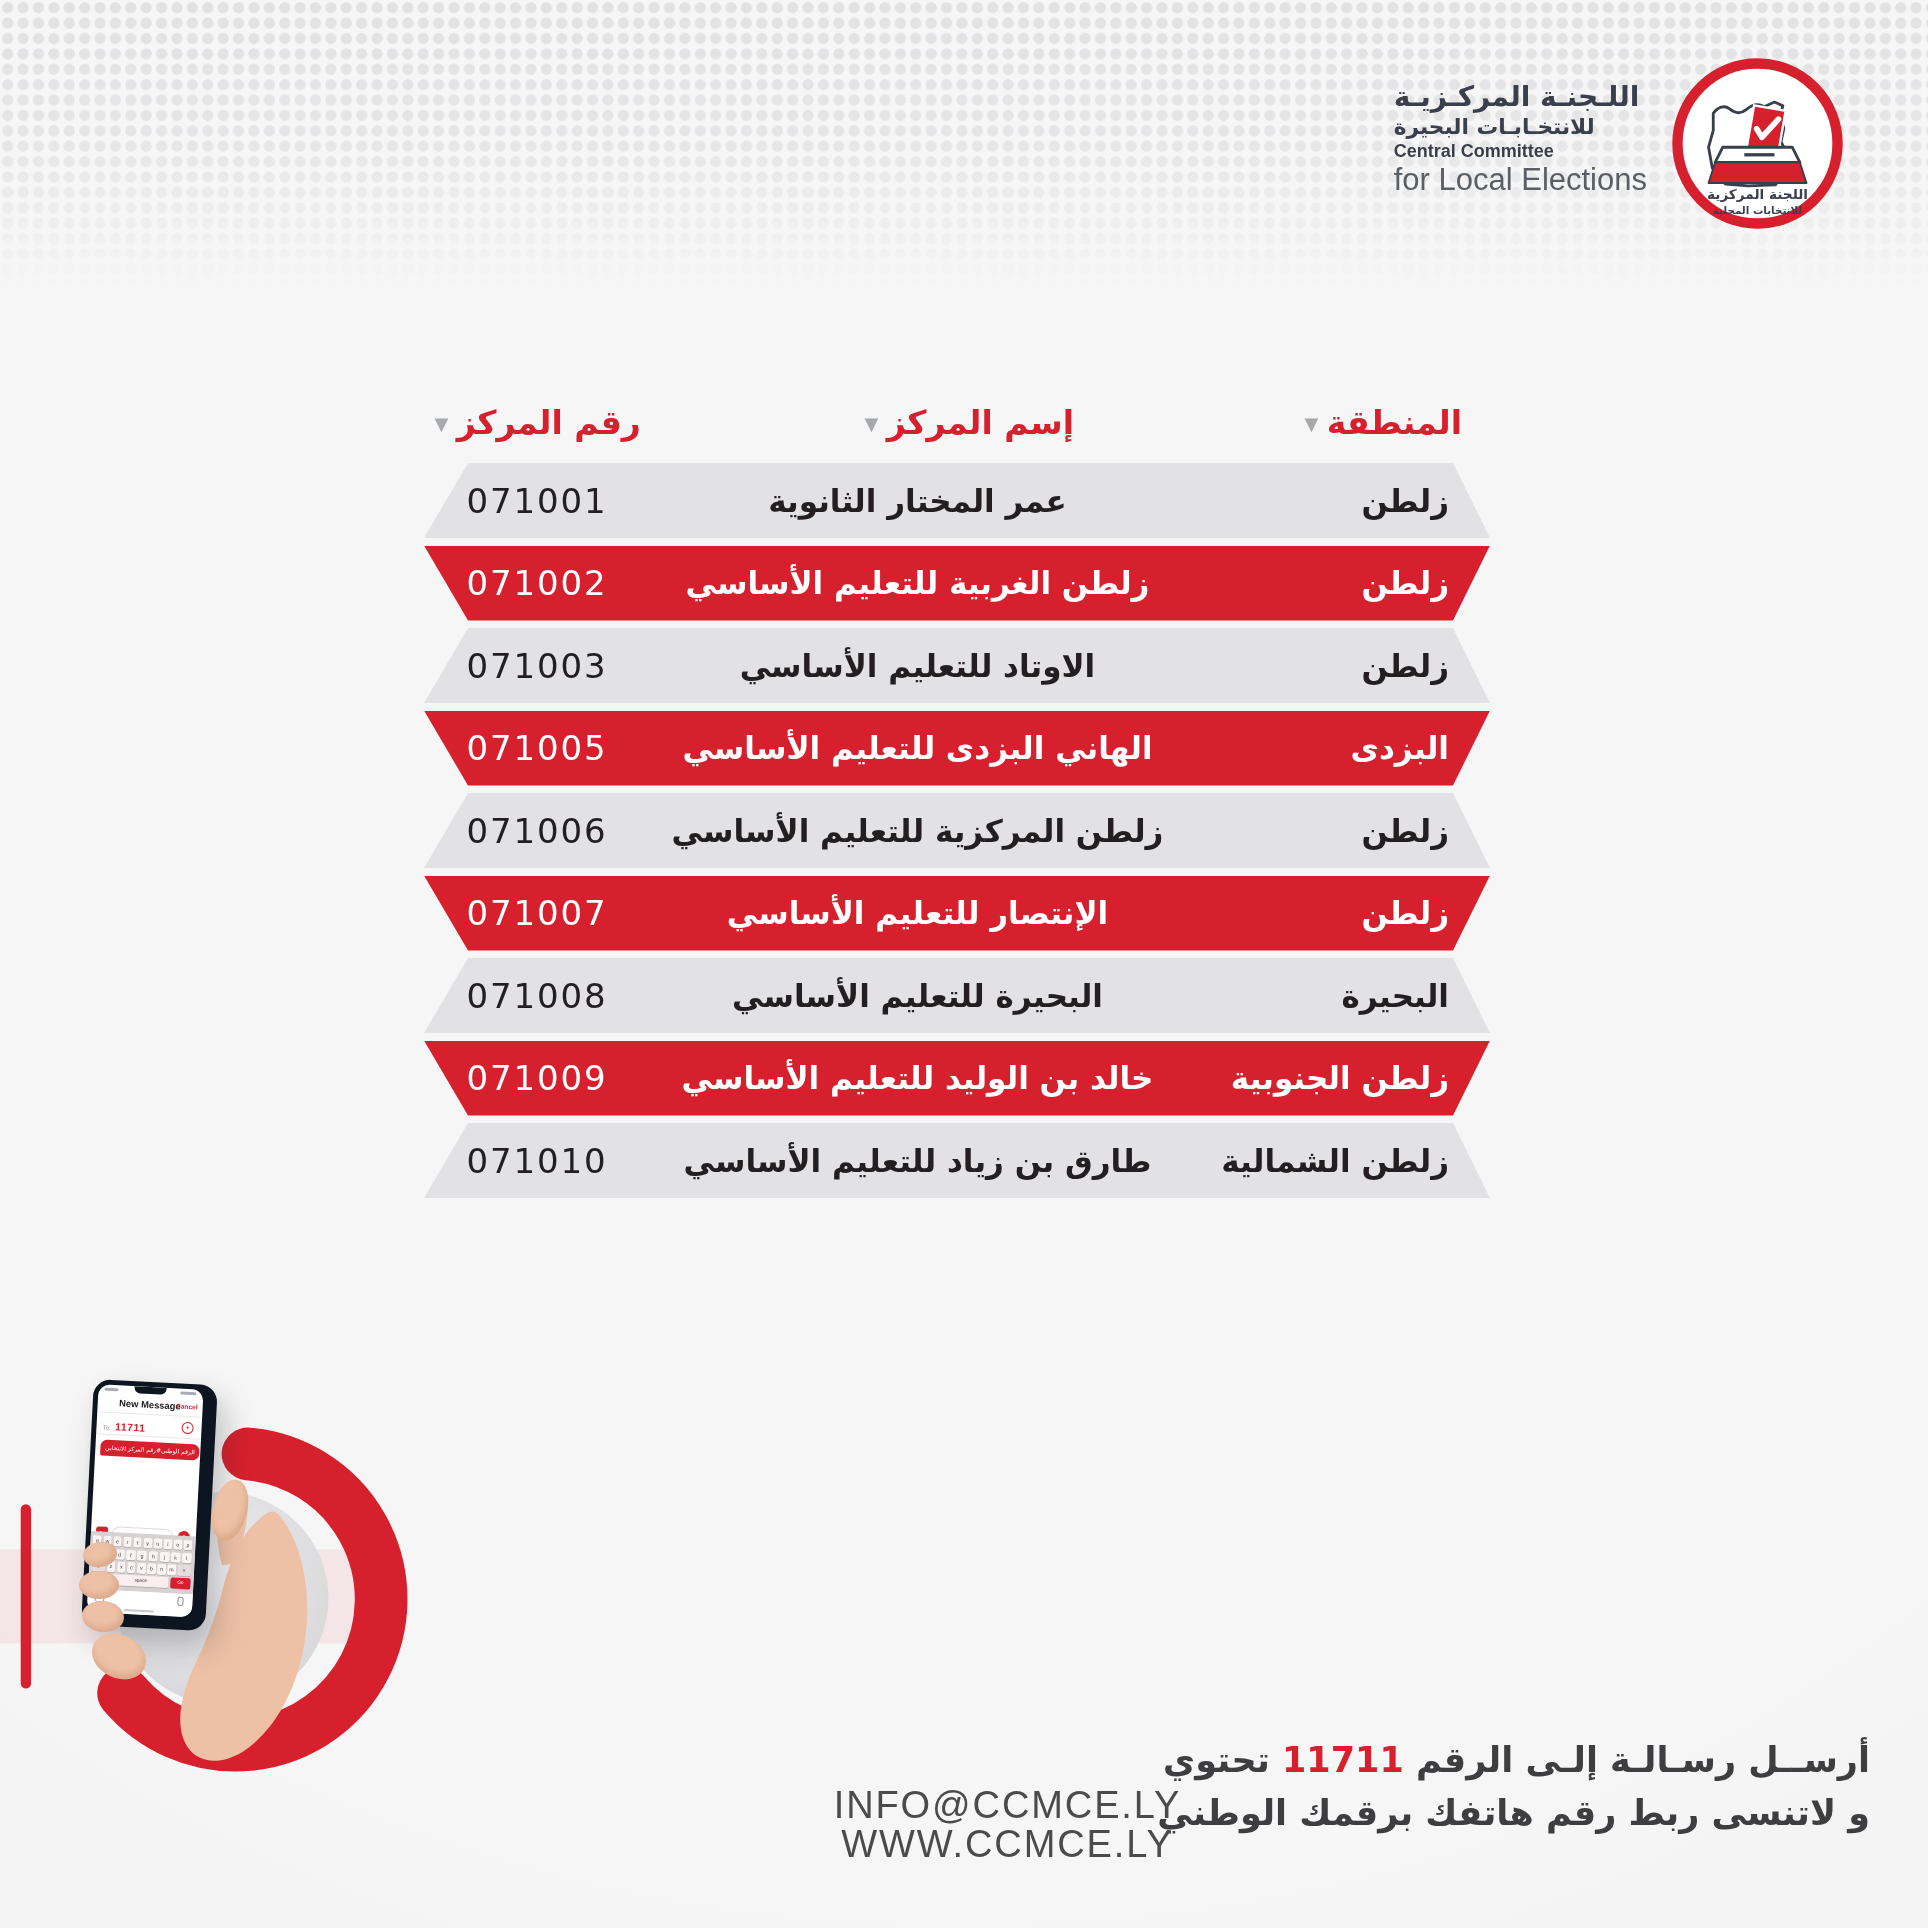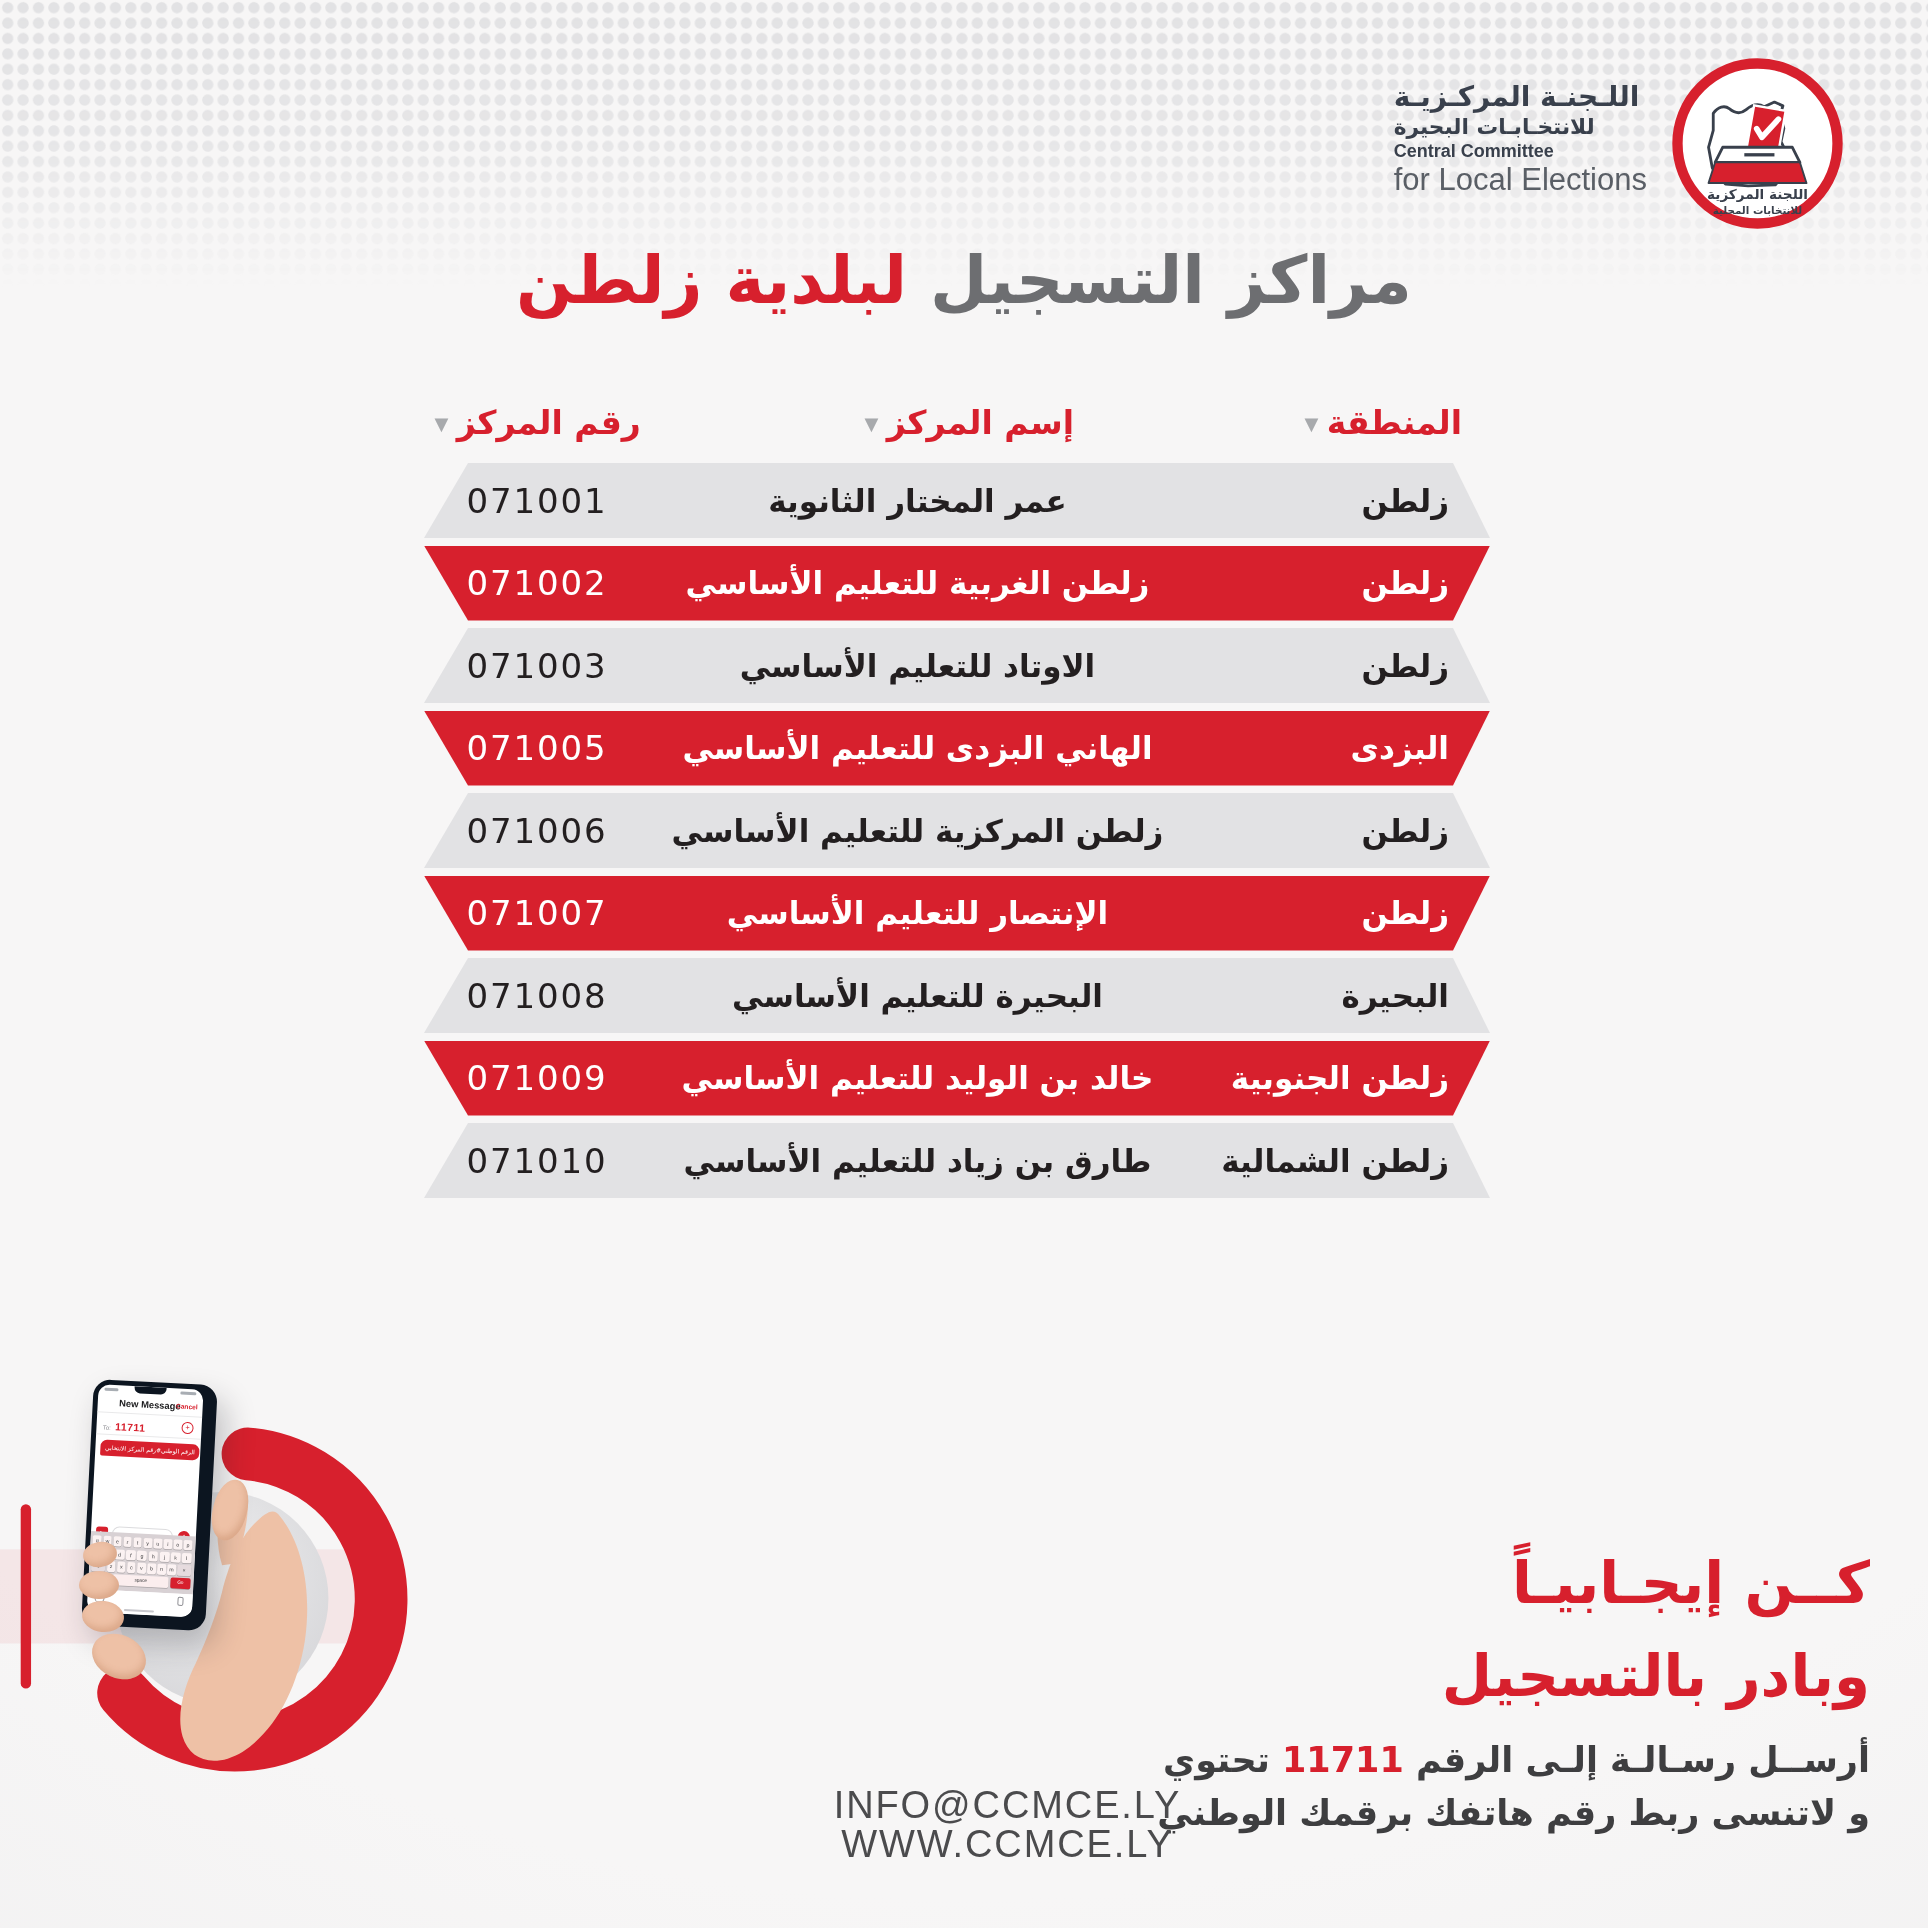--- a/index.html
+++ b/index.html
@@ -116,25 +116,20 @@
         <polyline points="93,80 100,88 114,66" fill="none" stroke="#ffffff" stroke-width="6" stroke-linecap="round" stroke-linejoin="round"></polyline>
       </g>
       <polygon points="57,98 131,98 139,114 49,114" fill="#ffffff" stroke="#39404c" stroke-width="3" stroke-linejoin="round"></polygon>
       <line x1="80" y1="106" x2="112" y2="106" stroke="#39404c" stroke-width="3.5"></line>
       <polygon points="49,114 139,114 146,136 42,136" fill="#d7202d" stroke="#39404c" stroke-width="2" stroke-linejoin="round"></polygon>
       <text x="94" y="153" text-anchor="middle" font-size="14.5" font-weight="bold" fill="#39404c" font-family="DejaVu Sans, sans-serif">اللجنة المركزية</text>
       <text x="94" y="169" text-anchor="middle" font-size="11" font-weight="bold" fill="#39404c" font-family="DejaVu Sans, sans-serif">للانتخابات المحلية</text>
     </svg>
   </div>
 
-  <div class="title">
-    <span>مراكز التسجيل</span>
-    <span> </span>
-    <span class="red">لبلدية زلطن</span>
-  </div>
 
   <div class="table">
     <div class="thead">
       <div class="h-region">
         <span>المنطقة</span><span class="tri">▼</span>
       </div>
       <div class="h-name">
         <span>إسم المركز</span><span class="tri">▼</span>
       </div>
       <div class="h-number">
@@ -284,24 +279,20 @@
         </div>
       </div>
     </div>
     <div class="finger f1"></div>
     <div class="finger f2"></div>
     <div class="finger f3"></div>
     <div class="finger f4"></div>
     <div class="finger thumb"></div>
   </div>
 
-  <div class="cta">
-    <div>كــن إيجـابيـاً</div>
-    <div>وبادر بالتسجيل</div>
-  </div>
   <div class="sms">
     <div><span>أرســل رسـالـة إلـى الرقم </span><span class="red">11711</span><span> تحتوي</span></div>
     <div>و لاتنسى ربط رقم هاتفك برقمك الوطني</div>
   </div>
 
   <div class="contact">
     <div>INFO@CCMCE.LY</div>
     <div>WWW.CCMCE.LY</div>
   </div>
 </div>

